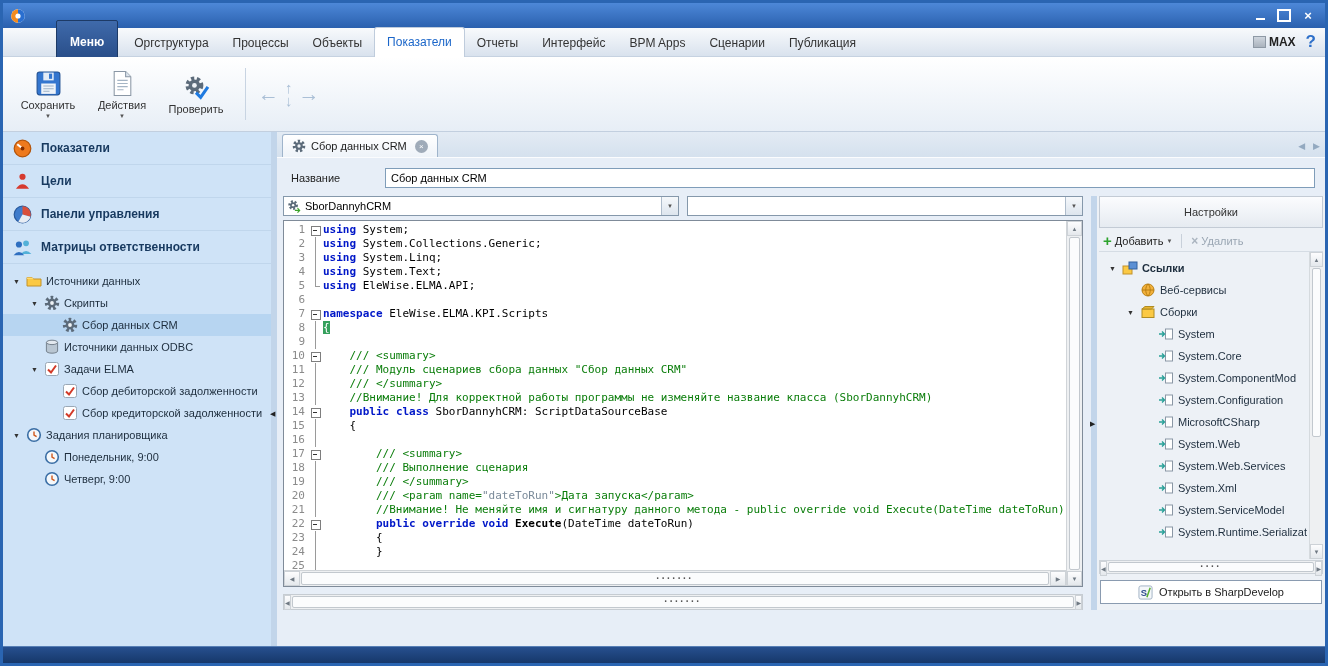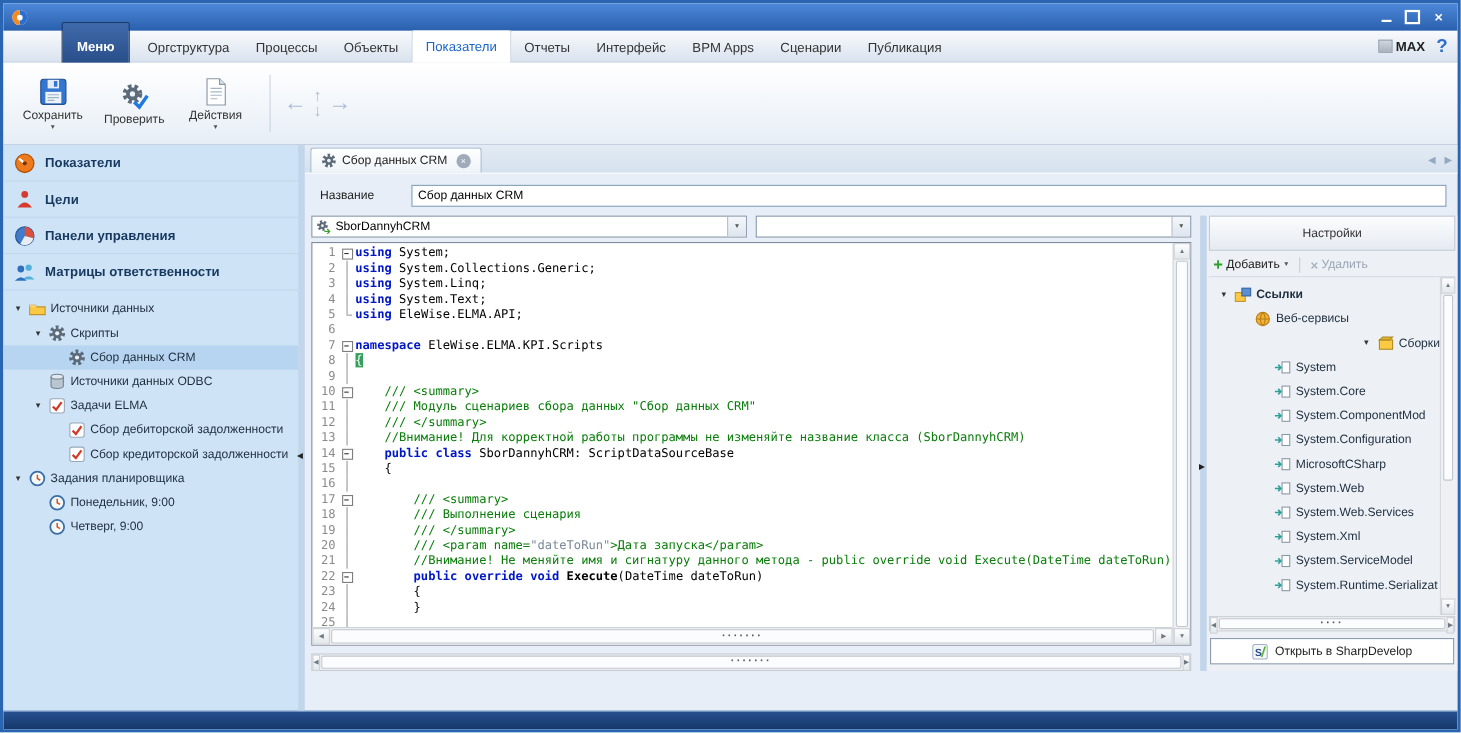--- a/index.html
+++ b/index.html
@@ -71,21 +71,21 @@
   .tabstrip{ height:26px; flex:none; display:flex; align-items:flex-end; padding:0 5px;
              background:linear-gradient(#e3ebf4,#d5e1ee); border-bottom:1px solid #fbfcfe; }
   .doc-tab{ height:23px; display:flex; align-items:center; gap:5px; padding:0 9px;
             background:linear-gradient(#ffffff,#eef3f9); border:1px solid #9fb4cb; border-bottom:none;
             border-radius:3px 3px 0 0; font-size:11px; color:#222; }
   .doc-tab .icon{ width:14px; height:14px; }
   .tab-close{ width:13px; height:13px; border-radius:50%; background:#9fabb9; color:#fff; font-size:8px;
               display:flex; align-items:center; justify-content:center; margin-left:3px; }
   .tab-nav{ margin-left:auto; display:flex; gap:8px; color:#93a9c0; font-size:9px; padding-bottom:6px; }
 
-  .name-row{ flex:none; display:flex; align-items:center; padding:10px 10px 8px 14px; }
+  .name-row{ flex:none; display:flex; align-items:center; padding:10px 10px 8px 14px;gap:11px; }
   .name-row label{ font-size:11px; color:#222; width:83px; flex:none; }
   .textbox{ flex:1; height:20px; background:#fff; border:1px solid #7f9db9; font-size:11px;
             display:flex; align-items:center; padding:0 5px; color:#000; }
 
   .lower{ flex:1; min-height:0; display:flex; padding-left:6px; padding-bottom:36px; }
   .main-col{ flex:1; min-width:0; display:flex; flex-direction:column;border-radius:21px; }
   .selects-row{ flex:none; display:flex; gap:8px; margin:0 8px 4px 0; }
   .select{ flex:1; height:20px; background:#fff; border:1px solid #8598ab; display:flex; align-items:center;
            font-size:11px; gap:4px; padding-left:3px; overflow:hidden; }
   .select .icon{ width:14px; height:14px; }
@@ -205,38 +205,38 @@
             <rect x="6" y="13" width="14" height="10" fill="#eef3f9"></rect>
             <path d="M8 15.5 H18 M8 18 H18 M8 20.5 H14" stroke="#9db2c8"></path>
           </svg>
         </span>
       <span>Сохранить</span>
       <span class="caret">▼</span>
     </div>
     <div class="rbtn">
       <span class="bicon icon">
           <svg viewBox="0 0 26 26">
+            <path d="M5 1.5 H16 L21 6.5 V24.5 H5 Z" fill="#fff" stroke="#8a97a5"></path>
+            <path d="M16 1.5 V6.5 H21" fill="#dde5ed" stroke="#8a97a5"></path>
+            <path d="M8 10 H18 M8 13 H18 M8 16 H18 M8 19 H14" stroke="#a5b5c5"></path>
+          </svg>
+        </span>
+      <span>Действия</span>
+      <span class="caret">▼</span>
+    </div>
+    <div class="rbtn">
+      <span class="bicon icon">
+          <svg viewBox="0 0 26 26">
             <circle cx="11" cy="11" r="6.2" fill="none" stroke="#5c6b7a" stroke-width="4.8" stroke-dasharray="2.8 2.3"></circle>
             <circle cx="11" cy="11" r="5.6" fill="#5c6b7a"></circle>
             <circle cx="11" cy="11" r="2.3" fill="#eef2f6"></circle>
             <path d="M12.5 18 L17 22.5 L24 12.5" fill="none" stroke="#1f7ae0" stroke-width="3"></path>
           </svg>
         </span>
       <span>Проверить</span>
-    </div>
-    <div class="rbtn">
-      <span class="bicon icon">
-          <svg viewBox="0 0 26 26">
-            <path d="M5 1.5 H16 L21 6.5 V24.5 H5 Z" fill="#fff" stroke="#8a97a5"></path>
-            <path d="M16 1.5 V6.5 H21" fill="#dde5ed" stroke="#8a97a5"></path>
-            <path d="M8 10 H18 M8 13 H18 M8 16 H18 M8 19 H14" stroke="#a5b5c5"></path>
-          </svg>
-        </span>
-      <span>Действия</span>
-      <span class="caret">▼</span>
     </div>
     <div class="rib-sep"></div>
     <div class="nav-arrows">
       <span class="nav-a">←</span>
       <span class="nav-updown">
         <span class="nav-a">↑</span>
         <span class="nav-a">↓</span>
       </span>
       <span class="nav-a">→</span>
     </div>
@@ -536,21 +536,21 @@
                 <div class="trow" style="padding-left: 26px;">
                   <span class="expander"></span>
                   <span class="icon">
                     <svg viewBox="0 0 16 16">
                       <circle cx="8" cy="8" r="6" fill="#f2b13c" stroke="#b97f12"></circle>
                       <path d="M2 8 H14 M8 2 C11 5 11 11 8 14 M8 2 C5 5 5 11 8 14" fill="none" stroke="#b97f12"></path>
                     </svg>
                   </span>
                   <span>Веб-сервисы</span>
                 </div>
-                <div class="trow" style="padding-left: 26px; justify-content: flex-end;">
+                <div class="trow" style="padding-left: 26px;">
                   <span class="expander">▼</span>
                   <span class="icon">
                     <svg viewBox="0 0 16 16">
                       <rect x="2" y="5" width="12" height="8.5" fill="#fbc944" stroke="#b08c22"></rect>
                       <path d="M2 5 L5 2.5 H14 L11.5 5 Z" fill="#e8b52f" stroke="#b08c22"></path>
                     </svg>
                   </span>
                   <span>Сборки</span>
                 </div>
                 <div class="trow" style="padding-left: 44px;">

